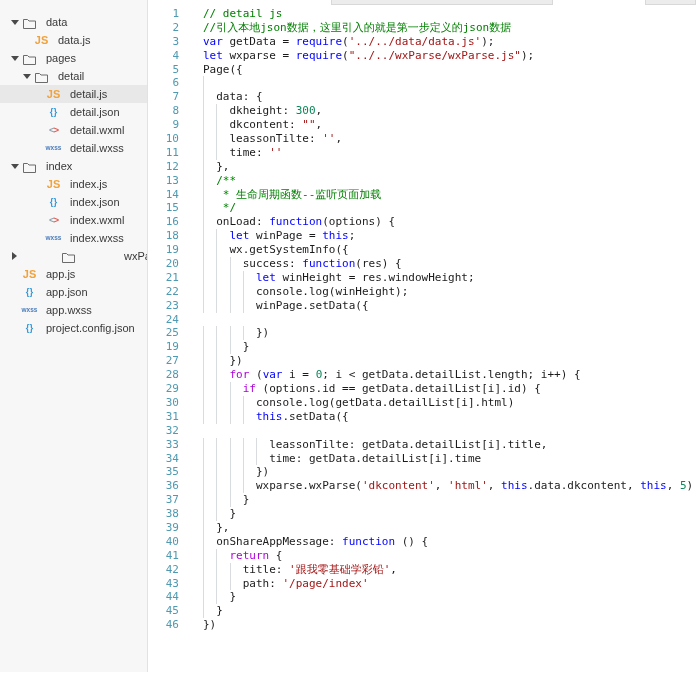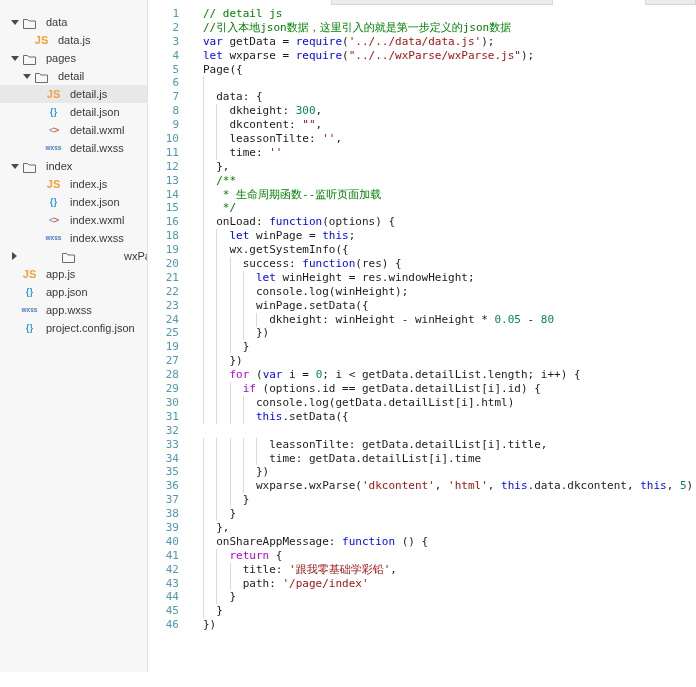--- a/index.html
+++ b/index.html
@@ -273,21 +273,20 @@
       <div class="line">
         <span class="ln">22</span>
         <span class="ct"><span class="guide">  </span><span class="guide">  </span><span class="guide">  </span><span class="guide">  </span><span class="t-p">console.log(winHeight);</span></span>
       </div>
       <div class="line">
         <span class="ln">23</span>
         <span class="ct"><span class="guide">  </span><span class="guide">  </span><span class="guide">  </span><span class="guide">  </span><span class="t-p">winPage.setData({</span></span>
       </div>
       <div class="line">
         <span class="ln">24</span>
-        <span class="ct"><span class="guide">  </span><span class="guide">  </span><span class="guide">  </span><span class="guide">  </span><span class="guide">  </span><span class="t-p">dkheight: winHeight - winHeight * </span><span class="t-n">0.05</span><span class="t-p"> - </span><span class="t-n">80</span></span>
       </div>
       <div class="line">
         <span class="ln">25</span>
         <span class="ct"><span class="guide">  </span><span class="guide">  </span><span class="guide">  </span><span class="guide">  </span><span class="t-p">})</span></span>
       </div>
       <div class="line">
         <span class="ln">19</span>
         <span class="ct"><span class="guide">  </span><span class="guide">  </span><span class="guide">  </span><span class="t-p">}</span></span>
       </div>
       <div class="line">

